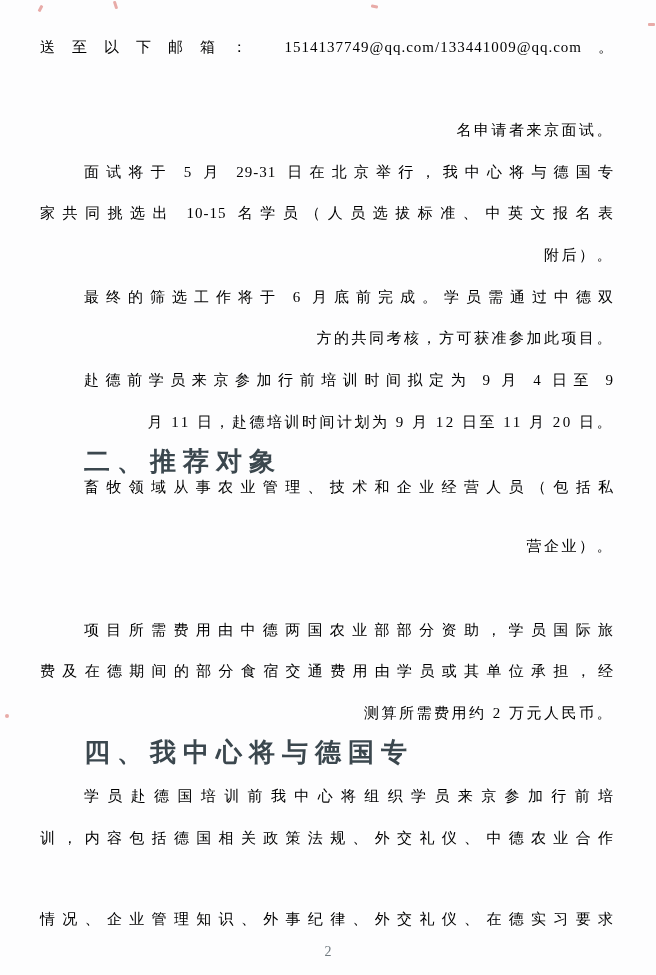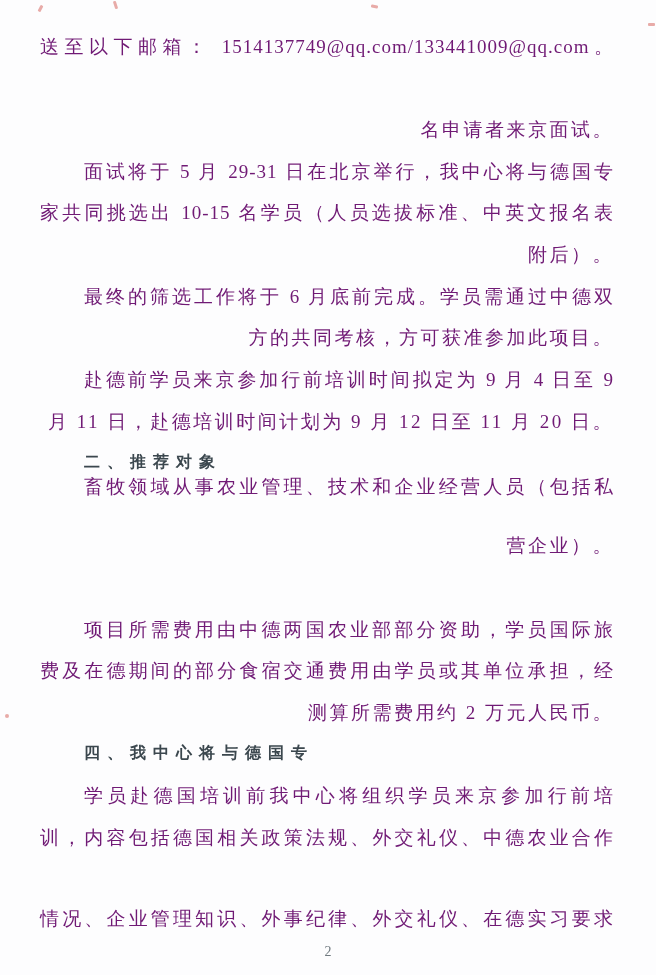--- a/index.html
+++ b/index.html
@@ -22,23 +22,23 @@
     left: 40px;
     top: 0;
     width: 574px;
     height: 975px;
   }
   .ln {
     position: absolute;
     left: 0;
     width: 574px;
     height: 30px;
-    font-size: 19px;
+    font-size: 15px;
     line-height: 30px;
-    color: #701a75;
+    color: #000000;
     letter-spacing: 1px;
     white-space: nowrap;
   }
   
   .full {
     white-space: normal;
     text-align: justify;
     text-align-last: justify;
     text-justify: inter-character;
   }
@@ -48,21 +48,21 @@
     text-align: right;
   }
   
   .ind {
     padding-left: 44px;
     width: 530px;
   }
   .heading {
     font-family: Liberation Serif, serif;
     font-weight: bold;
-    font-size: 16px;
+    font-size: 26px;
     color: #3b474e;
     letter-spacing: 7px;
     padding-left: 44px;
     width: 530px;
   }
   .footer {
     position: absolute;
     left: 0;
     top: 944px;
     width: 656px;

